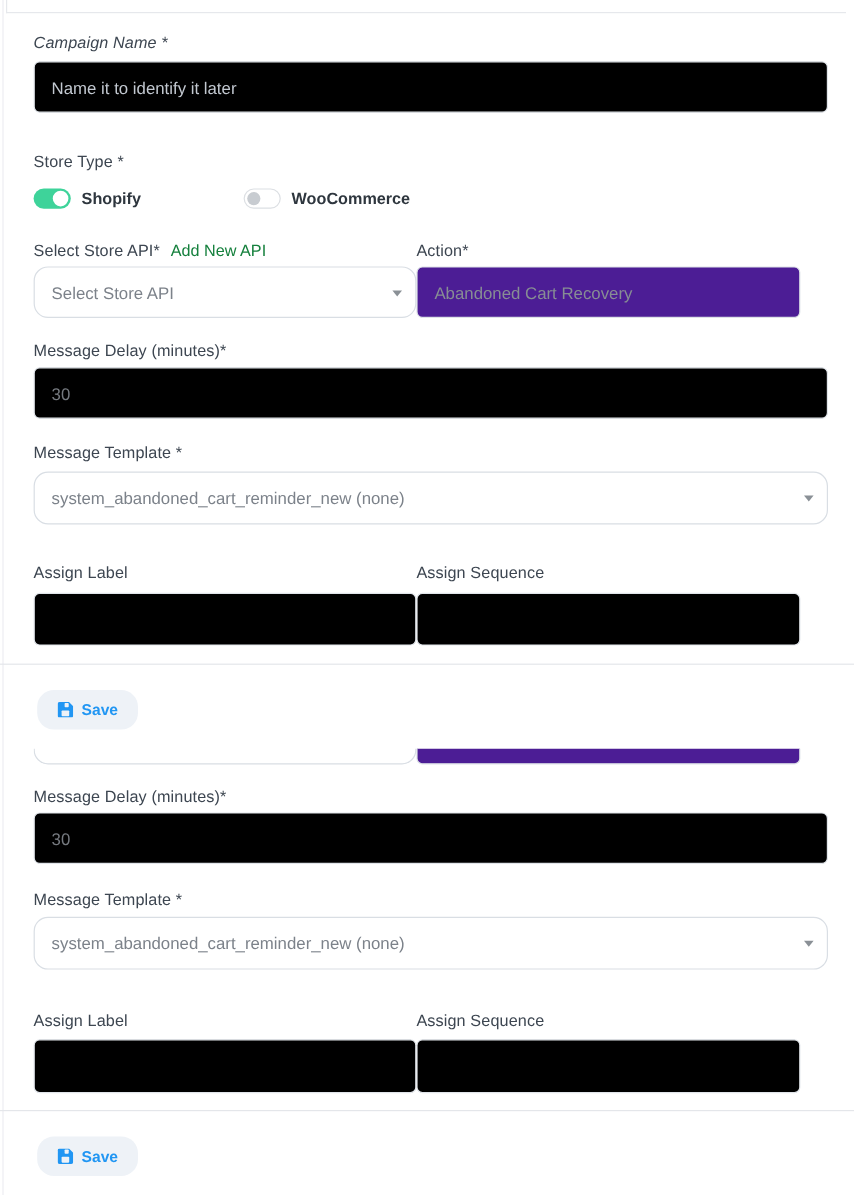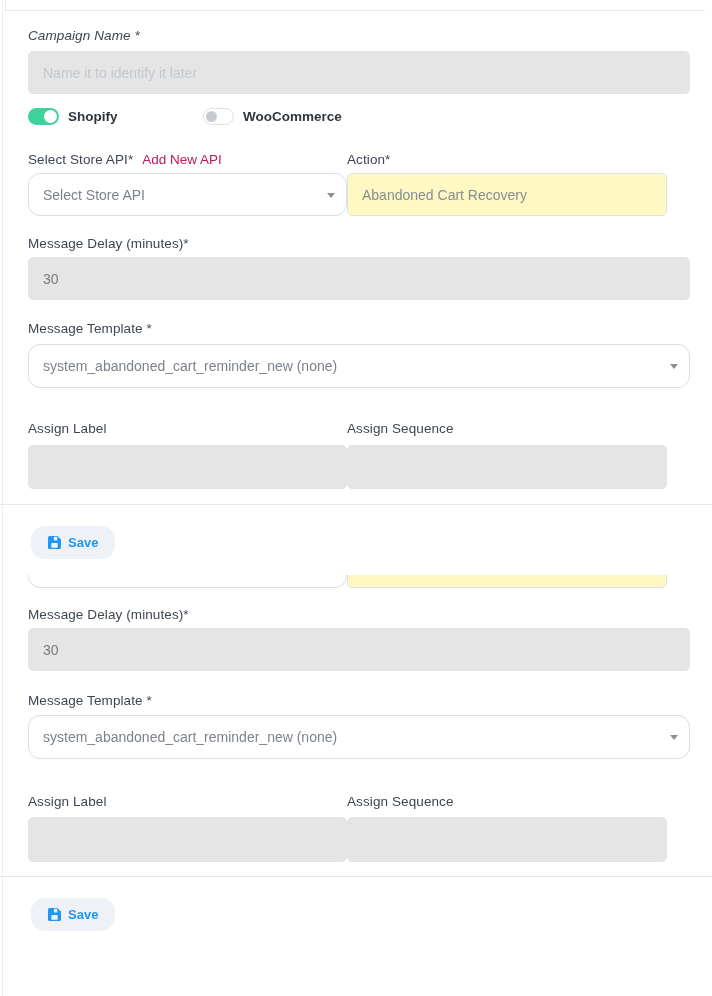--- a/index.html
+++ b/index.html
@@ -15,38 +15,38 @@
 
   .content { position:absolute; left:0; top:11px; width:712px; padding:0 22px 0 28px; }
 
   .field-label {
     font-size:13.5px; color:#3d4651; letter-spacing:.1px; line-height:16px;
   }
   .lbl-mt-first { margin-top:17px;font-style:italic; }
 
   .text-input {
     width:100%; height:43px; border:1px solid #e1e5ea; border-radius:5px;
-    background:#e5e5e5; padding:0 14px; font-size:14px; color:#75797f; outline:none;
+    background:#000000; padding:0 14px; font-size:14px; color:#75797f; outline:none;
     font-family:"Liberation Sans","DejaVu Sans",sans-serif;
   }
   .text-input::placeholder { color:#c2c8d0; opacity:1; }
 
   .select-box {
     position:relative; width:100%; height:43px; border:1px solid #d9dee4; border-radius:12px;
     background:#fff; display:flex; align-items:center; padding:0 26px 0 14px;
     font-size:14px; color:#7c828a; cursor:pointer;
   }
   .select-box .caret {
     position:absolute; right:11px; top:50%; margin-top:-2px;
     width:0; height:0; border-left:4px solid transparent; border-right:4px solid transparent;
     border-top:5px solid #8a9096;
   }
   .disabled-input {
     width:100%; height:43px; border:1px solid #dde2e7; border-radius:5px;
-    background:#fef9c3; display:flex; align-items:center; padding:0 14px;
+    background:#4c1d95; display:flex; align-items:center; padding:0 14px;
     font-size:14px; color:#878d94;
   }
 
   .row2 { display:grid; grid-template-columns:319px 320px; }
 
   .toggle-row { display:flex; align-items:center; margin-top:13px; height:18px; }
   .toggle-group { display:flex; align-items:center; }
   .toggle-group.first { width:175px; }
   .toggle {
     position:relative; width:31px; height:17px; border-radius:9px; cursor:pointer; flex:0 0 auto;
@@ -55,21 +55,21 @@
   .toggle.on .knob {
     position:absolute; right:2px; top:2px; width:13px; height:13px; border-radius:50%; background:#ffffff;
   }
   .toggle.off { background:#ffffff; border:1px solid #dcdfe3; }
   .toggle.off .knob {
     position:absolute; left:2px; top:2px; width:11px; height:11px; border-radius:50%; background:#c8ccd1;
   }
   .toggle-label { margin-left:9px; font-size:13.5px; font-weight:700; color:#2e363e; }
 
   .api-label-row { display:flex; align-items:baseline; margin-top:27px; }
-  .link { color:#be185d; font-size:13.5px; margin-left:9px; cursor:pointer; text-decoration:none; }
+  .link { color:#15803d; font-size:13.5px; margin-left:9px; cursor:pointer; text-decoration:none; }
 
   .divider { height:1px; background:#e4e6ea; margin:15px -22px 0 -28px; }
 
   .save-btn {
     margin-top:21px; margin-left:3px; display:inline-flex; align-items:center; gap:7px;
     background:#eef2f7; border:none; border-radius:14px; padding:0 17px; height:33px;
     color:#2196f3; font-size:13px; font-weight:700; cursor:pointer;
     font-family:"Liberation Sans","DejaVu Sans",sans-serif;
   }
   .save-btn svg { display:block; }
@@ -87,20 +87,21 @@
 <div class="edge-left"></div>
 <div class="card-corner"></div>
 <div class="card-top"></div>
 
 <div class="content">
 
   
   <div class="field-label lbl-mt-first">Campaign Name *</div>
   <input class="text-input mt-input" type="text" placeholder="Name it to identify it later" style="">
 
+  <div class="field-label mt-label-section">Store Type *</div>
   <div class="toggle-row">
     <div class="toggle-group first">
       <span class="toggle on">
           <span class="knob"></span>
         </span>
       <span class="toggle-label">Shopify</span>
     </div>
     <div class="toggle-group">
       <span class="toggle off">
           <span class="knob"></span>

